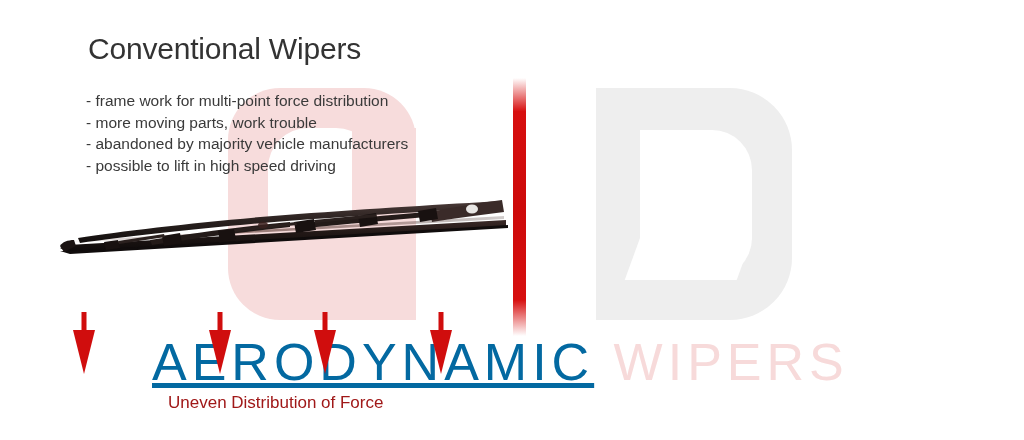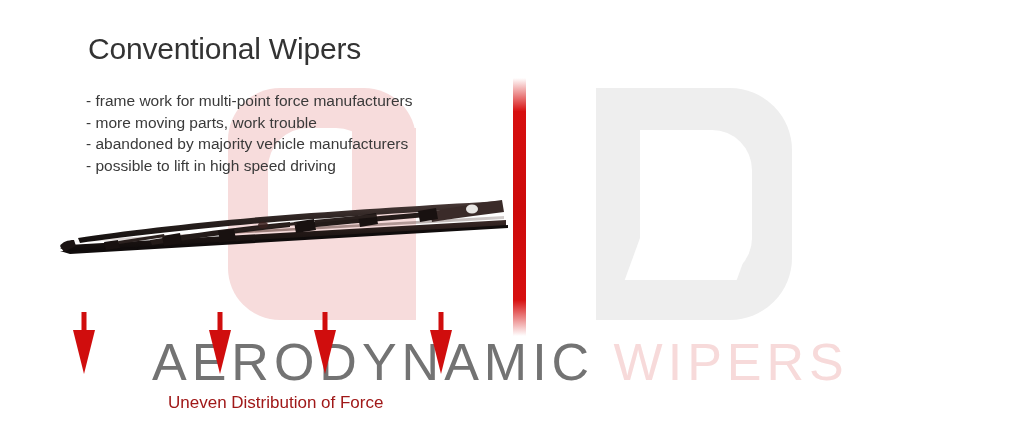--- a/index.html
+++ b/index.html
@@ -46,21 +46,21 @@
     transform:skewX(-20deg);transform-origin:top left;
   }
 
   
   .wm-word{
     position:absolute;left:152px;top:332px;width:740px;
     font-size:52px;letter-spacing:5px;font-weight:400;
     font-family:"Liberation Sans", sans-serif;
     white-space:nowrap;
   }
-  .wm-word .w1{color:#737373;}
+  .wm-word .w1{color:#0369a1;text-decoration:underline;}
   .wm-word .w2{color:#f7dada;margin-top:44px;}
 
   
   .divider{
     position:absolute;left:513px;top:78px;width:13px;height:258px;
     background:linear-gradient(to bottom,
         rgba(215,15,15,0) 0%,
         rgba(215,15,15,1) 13%,
         rgba(205,10,10,1) 50%,
         rgba(215,15,15,1) 86%,
@@ -120,21 +120,21 @@
     <div class="wm-word">
       <span class="w1">AERODYNAMIC</span><span class="w2"> WIPERS</span>
     </div>
   </div>
 
   <div class="panel panel-left">
 
     <div class="title">Conventional Wipers</div>
 
     <div class="bullets bullets-left">
-      <div>- frame work for multi-point force manufacturers</div>
+      <div>- frame work for multi-point force distribution</div>
       <div>- more moving parts, work trouble</div>
       <div>- abandoned by majority vehicle manufacturers</div>
       <div>- possible to lift in high speed driving</div>
     </div>
 
     <svg class="blade-conv" viewBox="0 0 452 62">
       <defs>
         <linearGradient id="metalA" x1="0" y1="0" x2="0" y2="1">
           <stop offset="0%" stop-color="#4a3a38"></stop>
           <stop offset="45%" stop-color="#2b2220"></stop>

